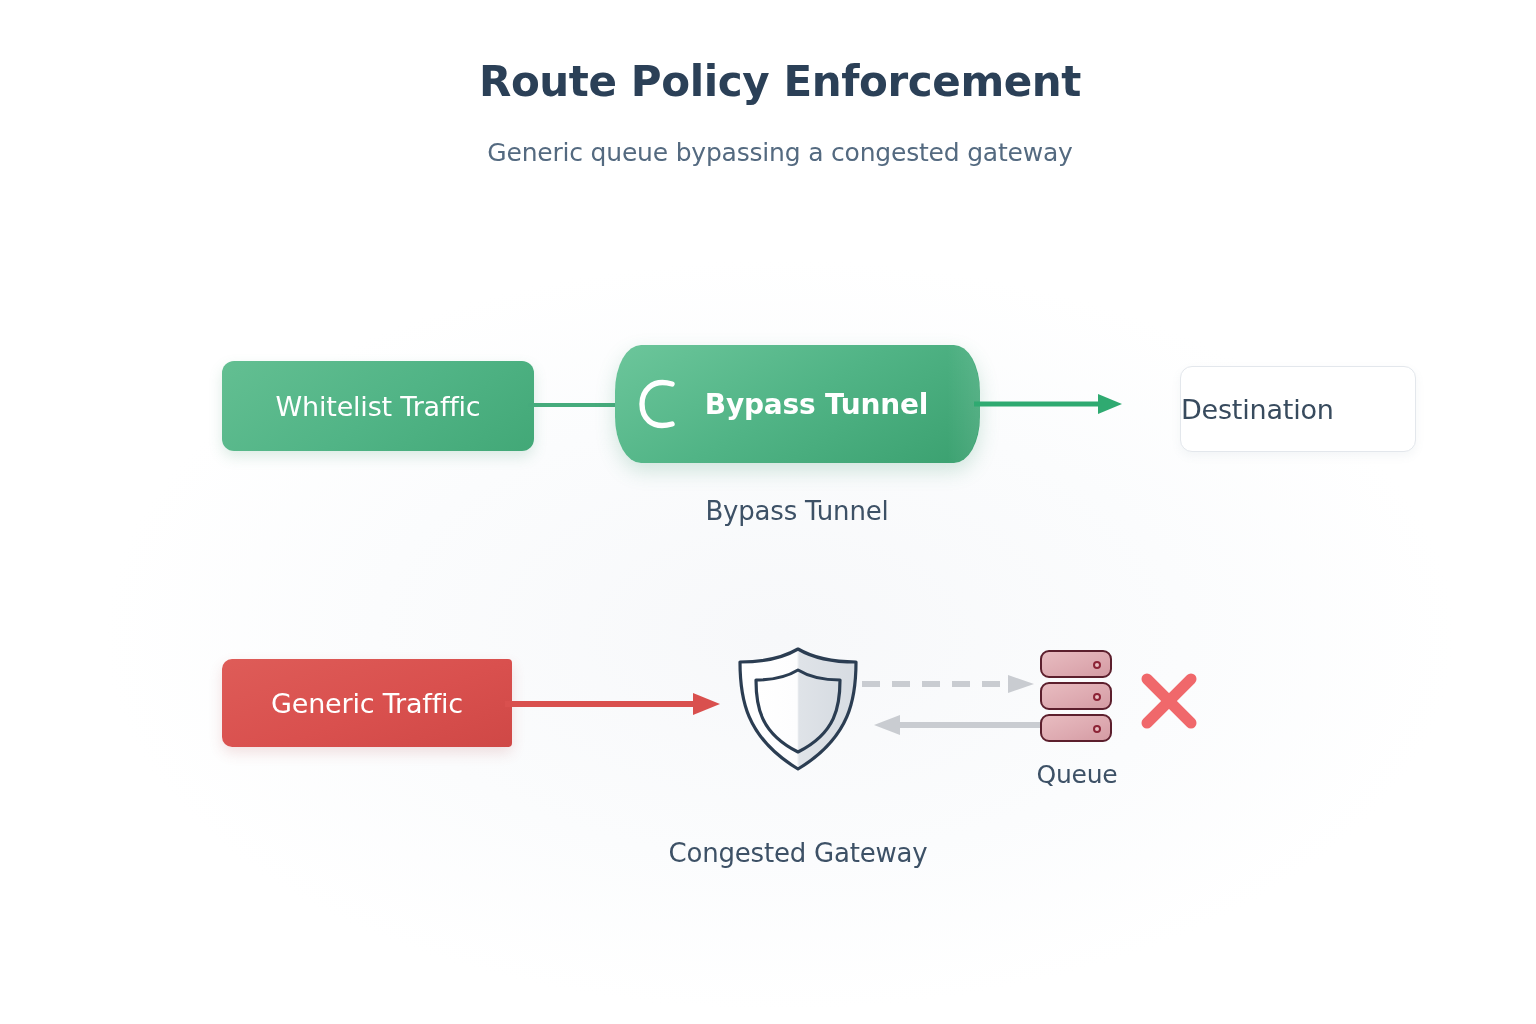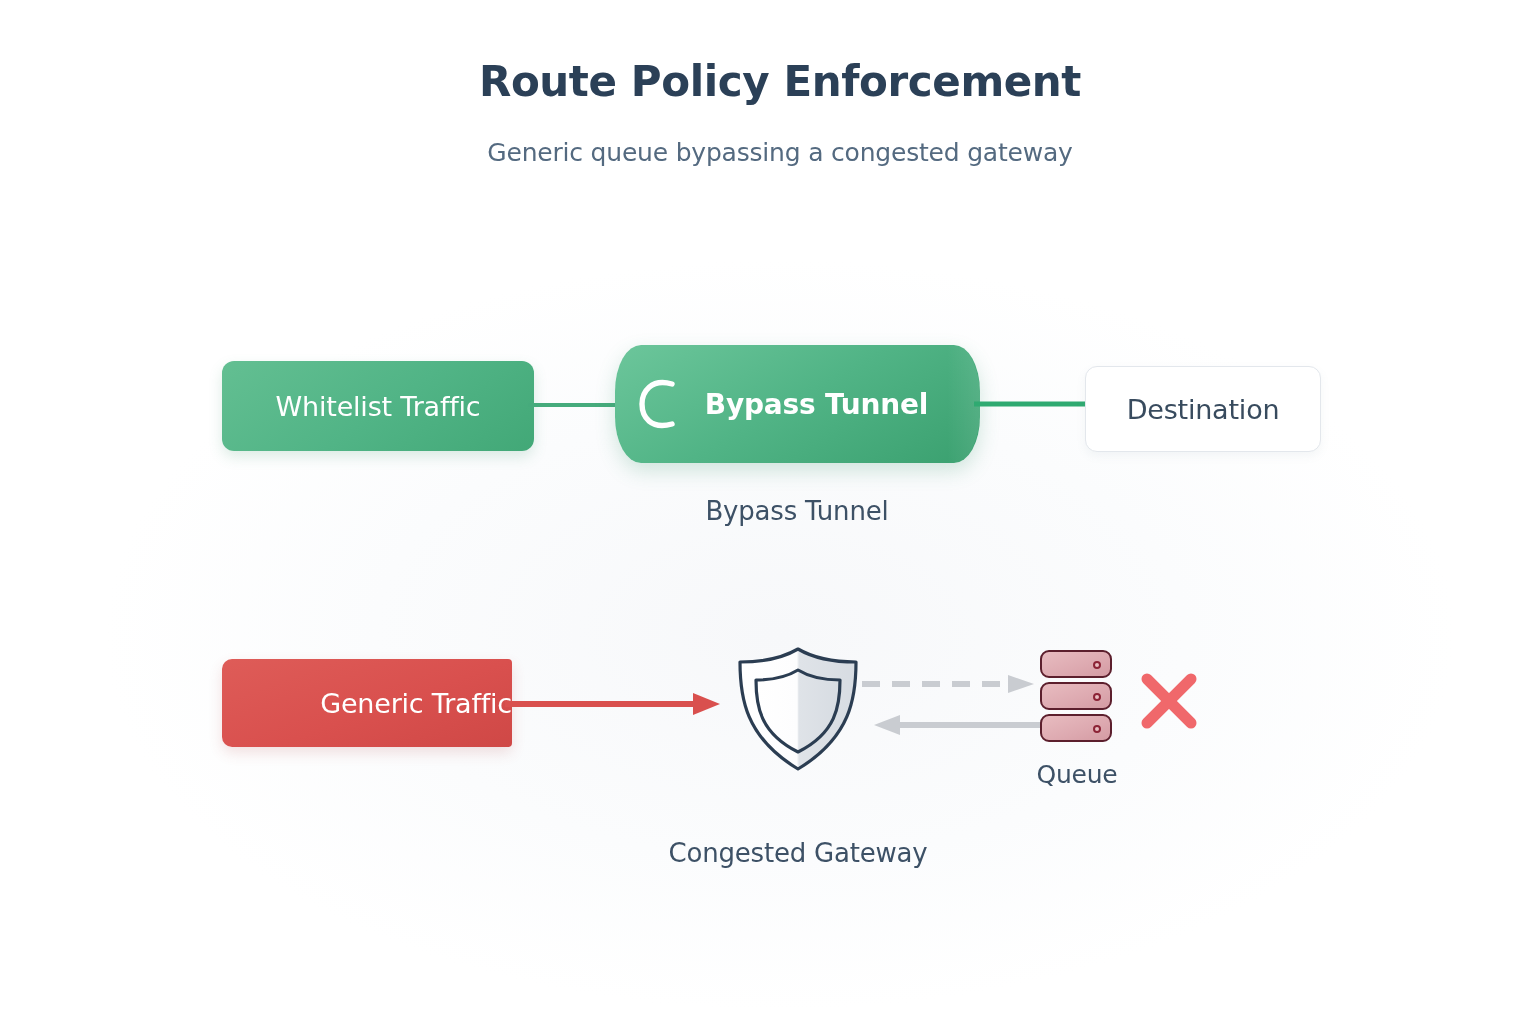--- a/index.html
+++ b/index.html
@@ -121,31 +121,31 @@
   .arrow-green {
     position: absolute;
     left: 974px;
     top: 389px;
     width: 160px;
     height: 30px;
   }
 
   .dest-box {
     position: absolute;
-    left: 1085px;
+    left: 1180px;
     top: 366px;
     width: 234px;
     height: 84px;
     border-radius: 12px;
     background: #ffffff;
     border: 1.6px solid #e3e7ec;
     box-shadow: 0 4px 10px rgba(120,135,155,0.08);
     display: flex;
     align-items: center;
-    justify-content: center;
+    justify-content: flex-start;
   }
   .dest-label {
     color: #384b5e;
     font-size: 27px;
     letter-spacing: -0.2px;
   }
 
   .caption {
     position: absolute;
     text-align: center;
@@ -162,21 +162,21 @@
     position: absolute;
     left: 222px;
     top: 659px;
     width: 290px;
     height: 88px;
     border-radius: 10px 4px 4px 10px;
     background: linear-gradient(160deg, #de5c58 0%, #d9504e 55%, #cf4846 100%);
     box-shadow: 0 6px 14px rgba(180,70,70,0.16);
     display: flex;
     align-items: center;
-    justify-content: flex-end;
+    justify-content: center;
   }
   .gt-label {
     color: #ffffff;
     font-size: 27px;
     letter-spacing: -0.2px;
     font-weight: 500;
   }
 
   .arrow-red {
     position: absolute;

